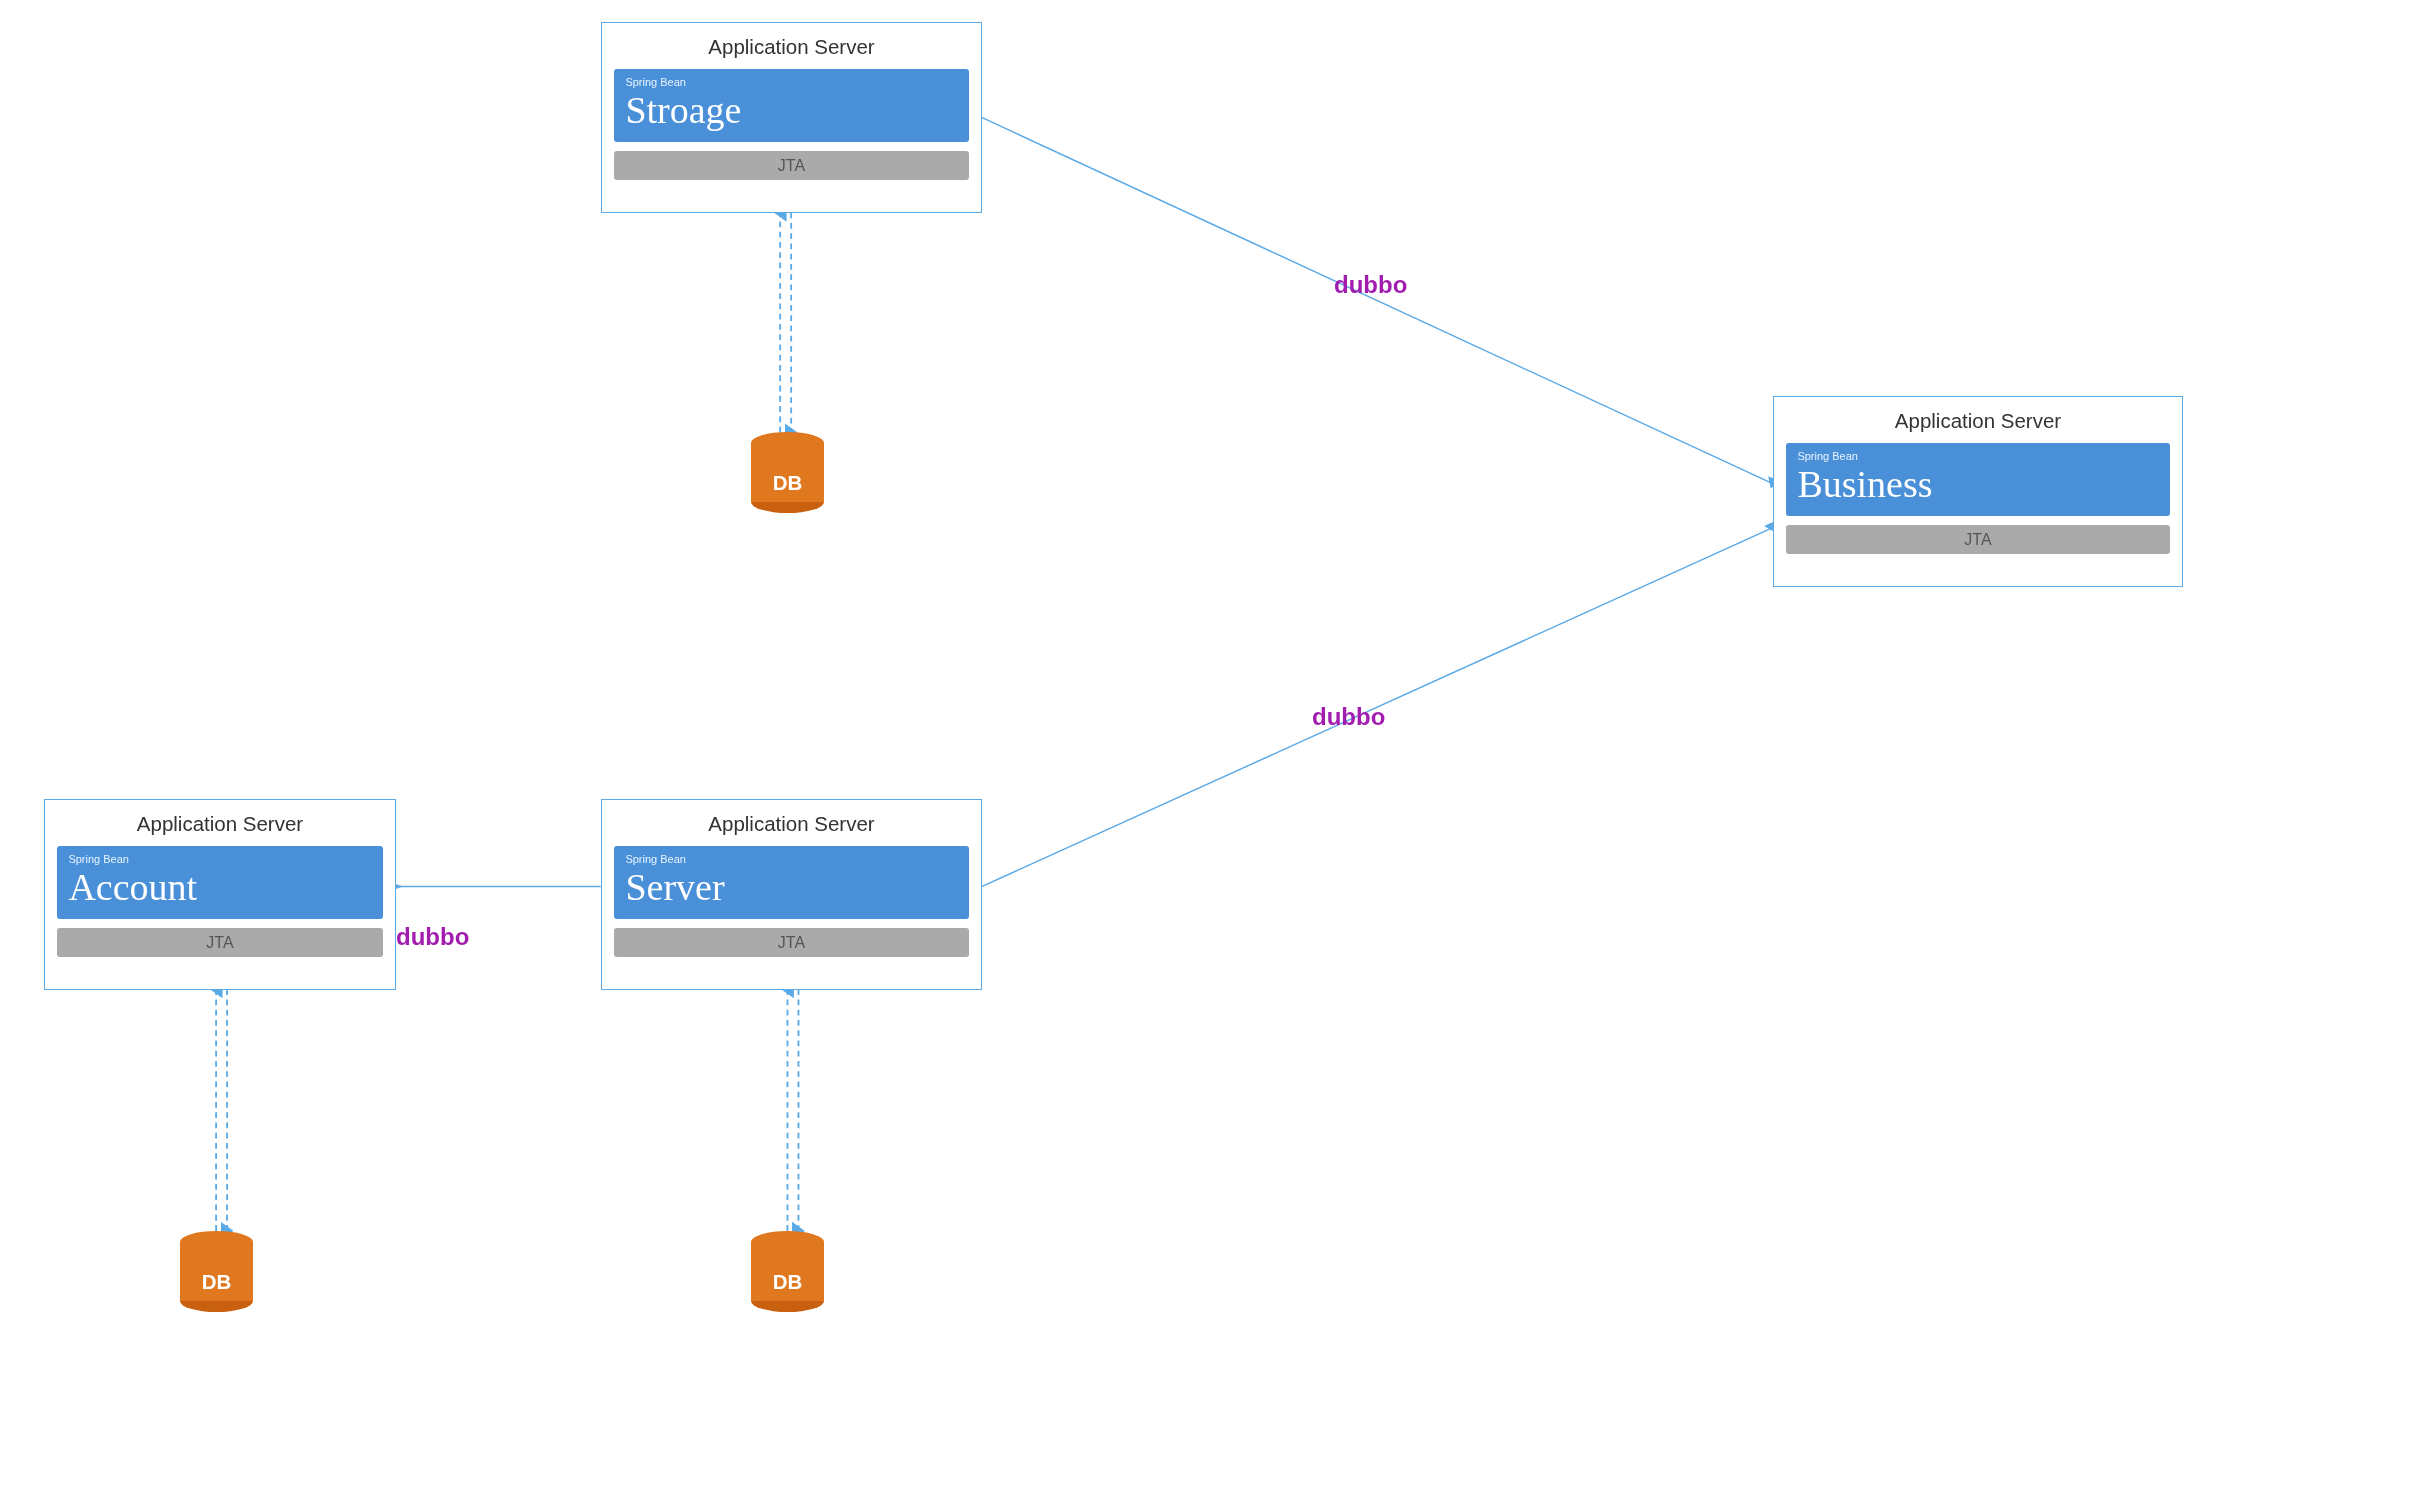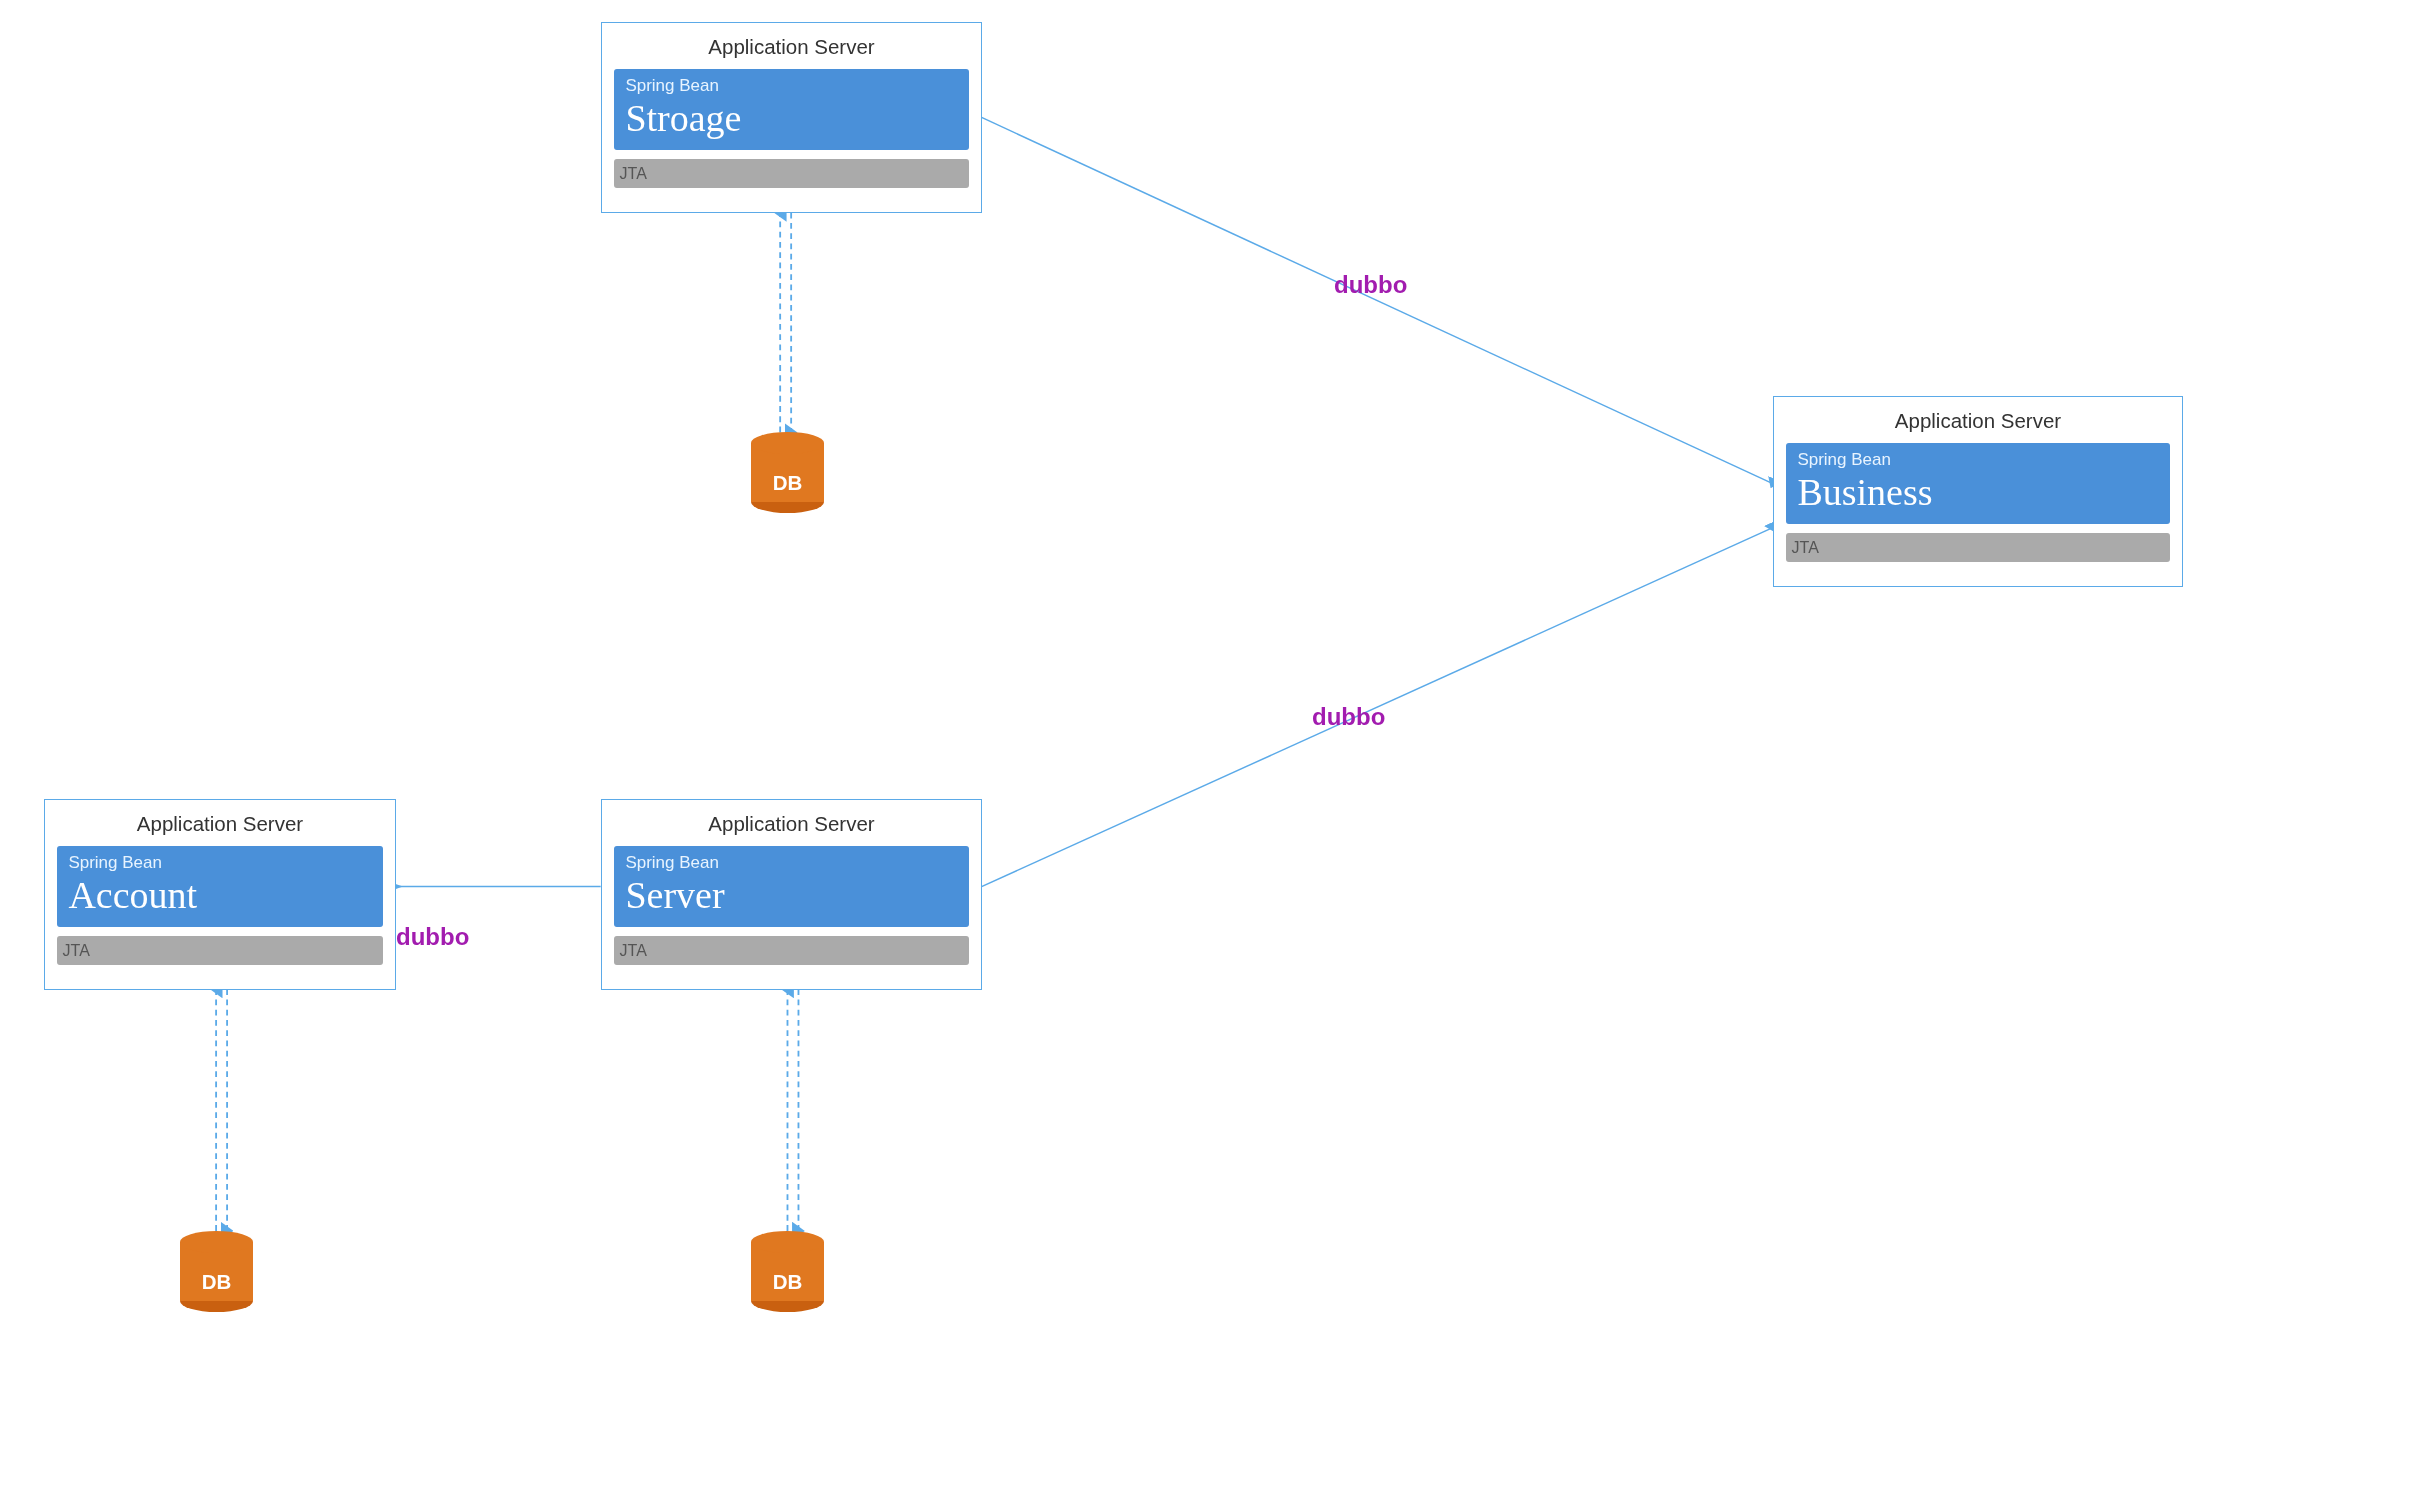--- a/index.html
+++ b/index.html
@@ -30,38 +30,38 @@
 
     .spring-bean-block {
       background: #4a90d9;
       border-radius: 2.9px;
       padding: 7.3px 11.7px 10.3px 11.7px;
       margin-bottom: 8.8px;
       position: relative;
     }
 
     .spring-bean-label {
-      font-size: 17px;
+      font-size: 11px;
       color: #e8f4ff;
       display: block;
       margin-bottom: 1.5px;
     }
 
     .spring-bean-name {
       font-size: 38px;
       color: #ffffff;
       font-weight: 400;
       line-height: 1.1;
       font-family: Liberation Serif, serif;
     }
 
     .jta-block {
       background: #aaaaaa;
       border-radius: 2.9px;
-      text-align: left;
+      text-align: center;
       padding: 5.9px;
       font-size: 16px;
       color: #555;
     }
 
     
     .db-cylinder {
       position: absolute;
       display: flex;
       flex-direction: column;

